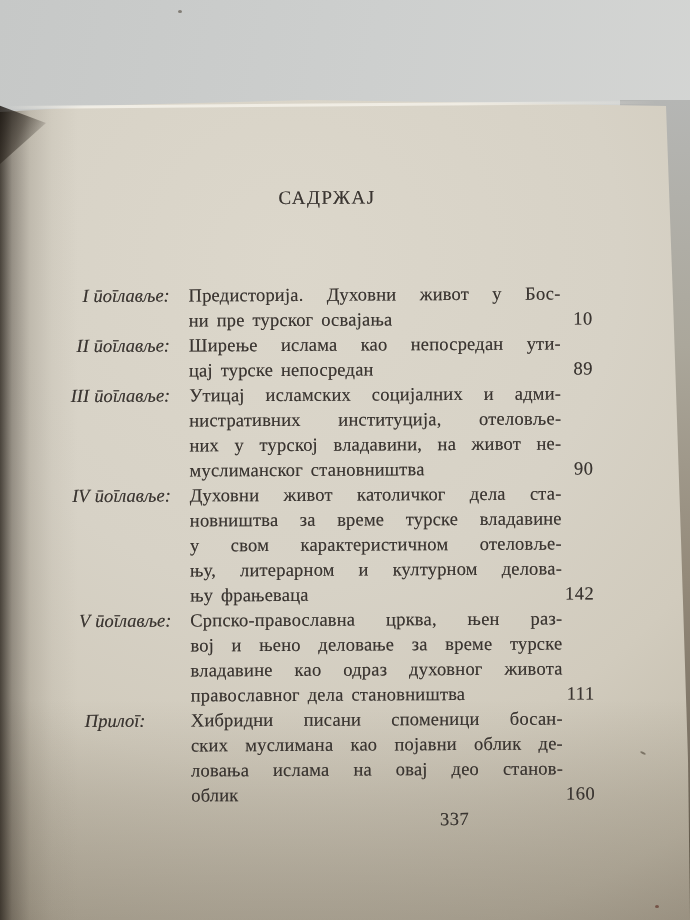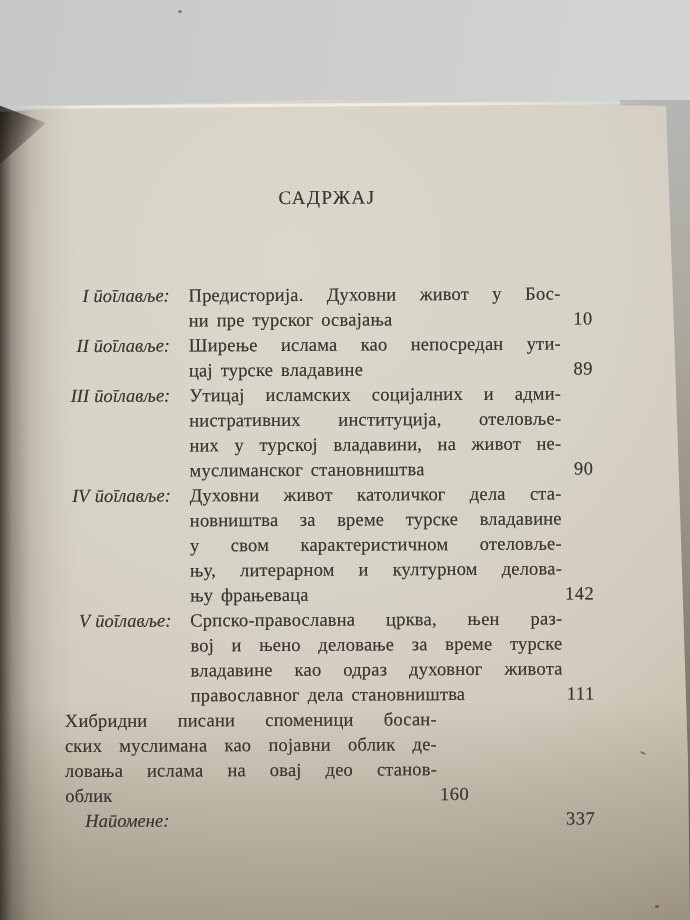--- a/index.html
+++ b/index.html
@@ -83,21 +83,21 @@
           <div class="line last"><span class="line-text">ни пре турског освајања</span><span class="pagenum">10</span></div>
         </div>
       </div>
       <div class="toc-entry">
         <div class="entry-label">
           <span class="numeral">II</span>
           <span class="label-word">ūоīлавље:</span>
         </div>
         <div class="entry-body">
           <div class="line full">Ширење ислама као непосредан ути-</div>
-          <div class="line last"><span class="line-text">цај турске владавине</span><span class="pagenum">89</span></div>
+          <div class="line last"><span class="line-text">цај турске непосредан</span><span class="pagenum">89</span></div>
         </div>
       </div>
       <div class="toc-entry">
         <div class="entry-label">
           <span class="numeral">III</span>
           <span class="label-word">ūоīлавље:</span>
         </div>
         <div class="entry-body">
           <div class="line full">Утицај исламских социјалних и адми-</div>
           <div class="line full">нистративних институција, отеловље-</div>
@@ -124,29 +124,29 @@
           <span class="label-word">ūоīлавље:</span>
         </div>
         <div class="entry-body">
           <div class="line full">Српско-православна црква, њен раз-</div>
           <div class="line full">вој и њено деловање за време турске</div>
           <div class="line full">владавине као одраз духовног живота</div>
           <div class="line last"><span class="line-text">православног дела становништва</span><span class="pagenum">111</span></div>
         </div>
       </div>
       <div class="toc-entry">
+        <div class="entry-label no-num">
+          <span class="label-word">Прилоī:</span>
+        </div>
         <div class="entry-body">
           <div class="line full">Хибридни писани споменици босан-</div>
           <div class="line full">ских муслимана као појавни облик де-</div>
           <div class="line full">ловања ислама на овај део станов-</div>
           <div class="line last"><span class="line-text">облик</span><span class="pagenum">160</span></div>
         </div>
       </div>
       <div class="toc-entry">
-        <div class="entry-label no-num">
-          <span class="label-word">Наūомене:</span>
-        </div>
         <div class="entry-body">
           <div class="line last"><span class="line-text"></span><span class="pagenum">337</span></div>
         </div>
       </div>
     </div>
 </div>
 
 </body></html>

